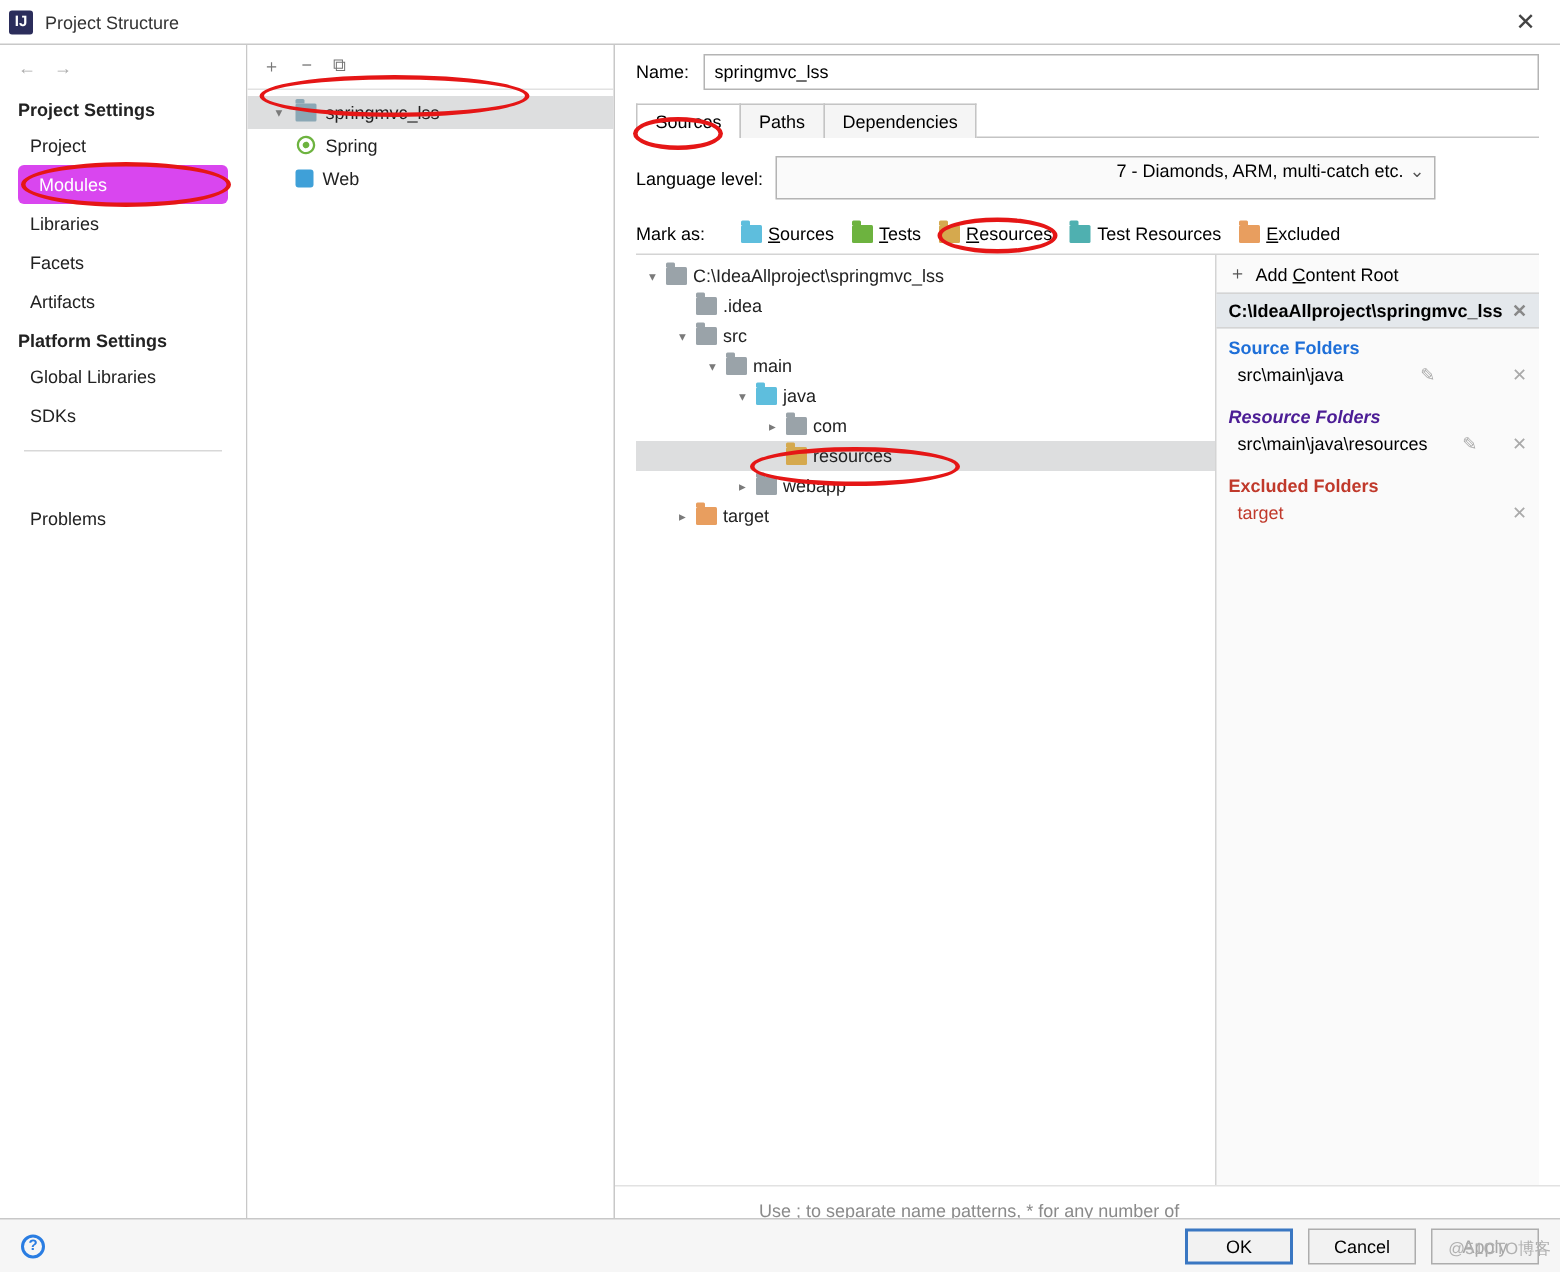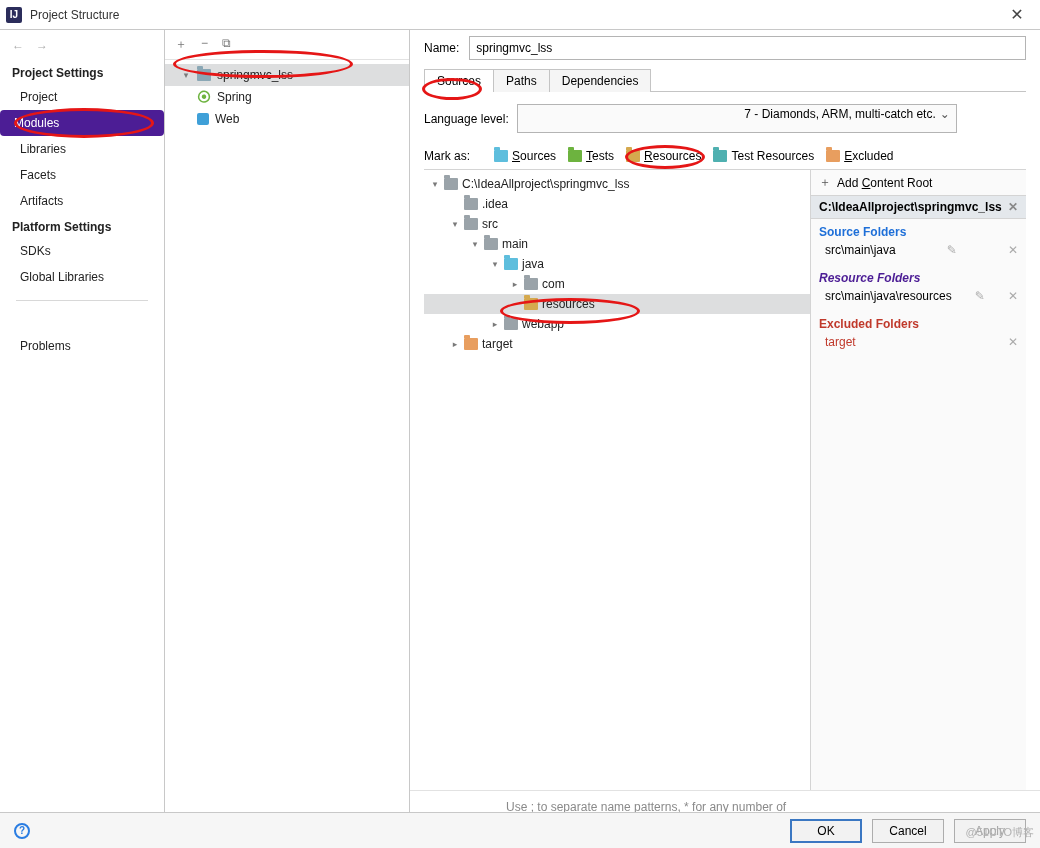--- a/index.html
+++ b/index.html
@@ -14,21 +14,21 @@
 
 .main { display: flex; height: 805px; }
 .left-col { width: 165px; border-right: 1px solid #c8c8c8; background: #fff; display: flex; flex-direction: column; }
 .mid-col { width: 245px; border-right: 1px solid #c8c8c8; background: #fff; display: flex; flex-direction: column; }
 .right-col { flex: 1; display: flex; flex-direction: column; padding-top: 6px; }
 
 
 .nav-arrows { display: flex; gap: 12px; padding: 8px 12px; color: #aaa; font-size: 14px; }
 .nav-section { padding: 6px 12px 4px 12px; font-weight: bold; color: #222; }
 .nav-item { padding: 6px 12px 6px 20px; color: #222; cursor: default; }
-.nav-item.selected { background: #4c1d95; color: #fff; border-radius: 4px; margin: 0 0; padding-left: 14px; }
+.nav-item.selected { background: #d946ef; color: #fff; border-radius: 4px; margin: 0 12px; padding-left: 14px; }
 .nav-item.problems { margin-top: 28px; }
 .divider-h { border-top: 1px solid #d8d8d8; margin: 10px 16px 4px 16px; }
 
 
 .mid-toolbar { display: flex; gap: 14px; padding: 6px 10px; border-bottom: 1px solid #e2e2e2; color: #777; font-size: 14px; }
 .mid-tree { padding: 4px 0; }
 .tree-row { display: flex; align-items: center; gap: 6px; padding: 2px 4px 2px 16px; color: #222; height: 22px; }
 .tree-row .arrow { width: 10px; color: #7a7a7a; font-size: 9px; text-align: center; }
 .tree-row.selected { background: #dddedf; }
 .folder-ic { width: 14px; height: 12px; background: #8aa7b5; border-radius: 1px; position: relative; }
@@ -121,22 +121,22 @@
       <span>←</span>
       <span>→</span>
     </div>
     <div class="nav-section">Project Settings</div>
     <div class="nav-item">Project</div>
     <div class="nav-item selected">Modules</div>
     <div class="nav-item">Libraries</div>
     <div class="nav-item">Facets</div>
     <div class="nav-item">Artifacts</div>
     <div class="nav-section">Platform Settings</div>
+    <div class="nav-item">Global Libraries</div>
     <div class="nav-item">SDKs</div>
-    <div class="nav-item">Global Libraries</div>
     <div class="divider-h"></div>
     <div class="nav-item problems">Problems</div>
   </div>
 
   <div class="mid-col">
     <div class="mid-toolbar">
       <span>＋</span>
       <span>−</span>
       <span>⧉</span>
     </div>

